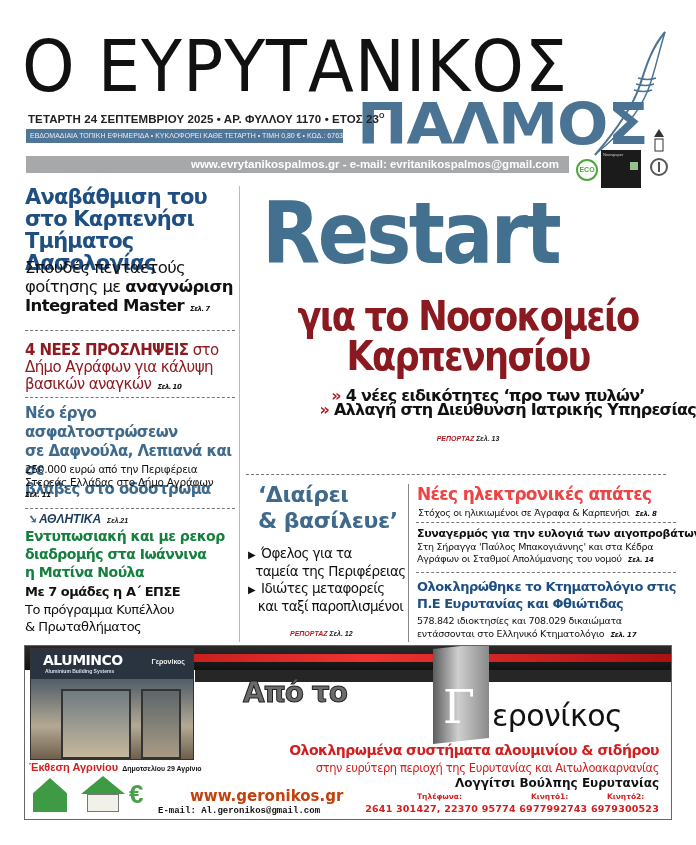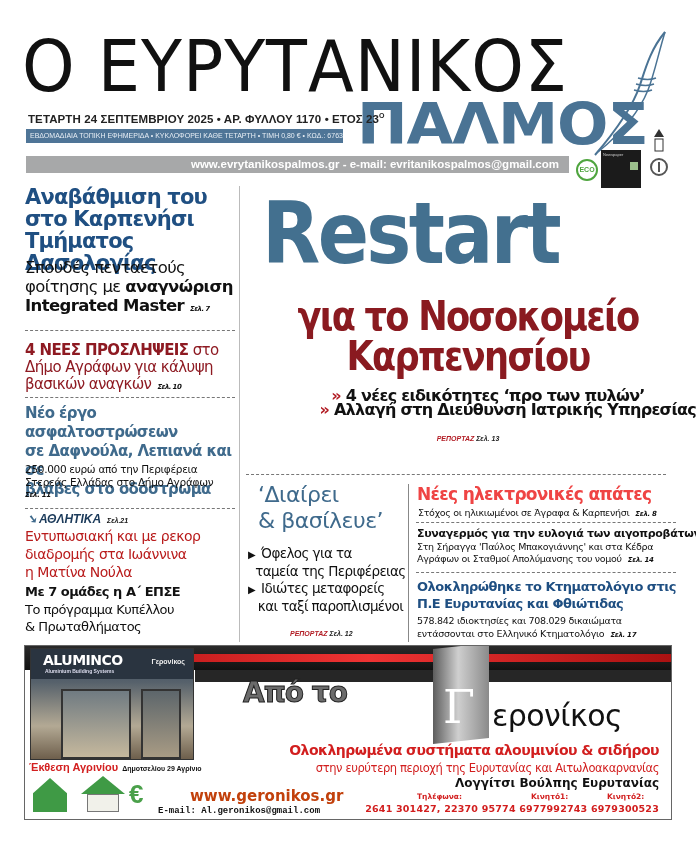--- a/index.html
+++ b/index.html
@@ -18,21 +18,21 @@
   .badge-eco { left: 576px; top: 159px; width: 22px; height: 22px; border: 2px solid #4fa53f; border-radius: 50%; font-size: 7px; font-weight: 700; color: #4fa53f; text-align: center; line-height: 18px; }
   .badge-news { left: 601px; top: 150px; width: 40px; height: 38px; background: #1b1b1b; color: #ccc; font-size: 4px; padding: 2px; }
   .badge-news .g { position: absolute; right: 3px; top: 12px; width: 8px; height: 8px; background: #9bbf8c; }
   .badge-elta { left: 652px; top: 127px; width: 14px; height: 26px; }
   .badge-seal { left: 650px; top: 158px; width: 18px; height: 18px; border: 2px solid #555; border-radius: 50%; }
   .badge-seal::after { content: ""; position: absolute; left: 6px; top: 2px; width: 2px; height: 10px; background: #555; }
 
   
   .col-left { left: 25px; width: 210px; }
   .h-blue { color: #1f4f82; font-weight: 700; }
-  .h-red { color: #b91c1c; font-weight: 400; }
+  .h-red { color: #15803d; font-weight: 700; }
   .h-slate { color: #3f6a8c; font-weight: 700; }
   .sel { font-size: 7px; font-style: italic; font-weight: 700; margin-left: 6px; }
   .sep { height: 0; border-top: 1px dashed #777; }
 
   .a1-h { top: 186px; font-size: 21px; line-height: 22px; font-family: "DejaVu Sans", sans-serif; letter-spacing: -0.8px; }
   .a1-sub { top: 258px; font-size: 16.5px; line-height: 19px; font-family: "DejaVu Sans", sans-serif; letter-spacing: -0.6px; color: #111; }
   .a1-sub b { font-weight: 700; }
   .sep1 { left: 25px; top: 330px; width: 210px; }
 
   .a2 { top: 342px; font-size: 15px; line-height: 17px; font-family: "DejaVu Sans", sans-serif; letter-spacing: -0.6px; color: #8e1a22; font-weight: 400; }
@@ -57,21 +57,21 @@
   .ms1 { top: 296px; font-size: 40px; transform: scaleX(0.88); }
   .ms2 { top: 336px; font-size: 40px; transform: scaleX(0.88); }
   .bullet-line { left: 240px; width: 456px; text-align: center; font-family: "DejaVu Sans", sans-serif; font-weight: 700; font-size: 16px; letter-spacing: -0.7px; color: #111; white-space: nowrap; }
   .bullet-line .raq { color: #b21c24; }
   .bl1 { top: 386px; padding-left: 40px; }
   .bl2 { top: 400px; text-align: right; }
   .ref-main { left: 240px; width: 456px; top: 435px; text-align: center; font-size: 7px; font-weight: 700; font-style: italic; color: #b21c24; }
   .ref-main span { color: #222; }
 
   
-  .diairei { left: 258px; top: 482px; font-family: "DejaVu Sans", sans-serif; font-weight: 400; font-size: 22px; line-height: 26px; color: #3f6a8c; letter-spacing: -0.5px; }
+  .diairei { left: 258px; top: 482px; font-family: "DejaVu Sans", sans-serif; font-weight: 700; font-size: 22px; line-height: 26px; color: #3f6a8c; letter-spacing: -0.5px; }
   .mid-bullets { left: 248px; top: 545px; width: 165px; font-family: "DejaVu Sans", sans-serif; font-size: 13.5px; line-height: 17px; letter-spacing: -0.6px; color: #111; }
   .mid-bullets .tri { font-size: 10px; margin-right: 6px; }
   .mid-bullets .ind { text-align: center; }
   .ref-mid { left: 290px; top: 630px; font-size: 7px; font-weight: 700; font-style: italic; color: #b21c24; }
   .ref-mid span { color: #222; }
   .vrule-mid { left: 408px; top: 484px; width: 0; height: 158px; border-left: 1px solid #888; }
 
   
   .r1-h { left: 417px; top: 484px; font-family: "DejaVu Sans", sans-serif; font-weight: 700; font-size: 17px; color: #ef4444; letter-spacing: -0.7px; white-space: nowrap; }
   .r1-sub { left: 418px; top: 507px; font-family: "DejaVu Sans", sans-serif; font-size: 9.5px; letter-spacing: -0.3px; color: #111; white-space: nowrap; }

